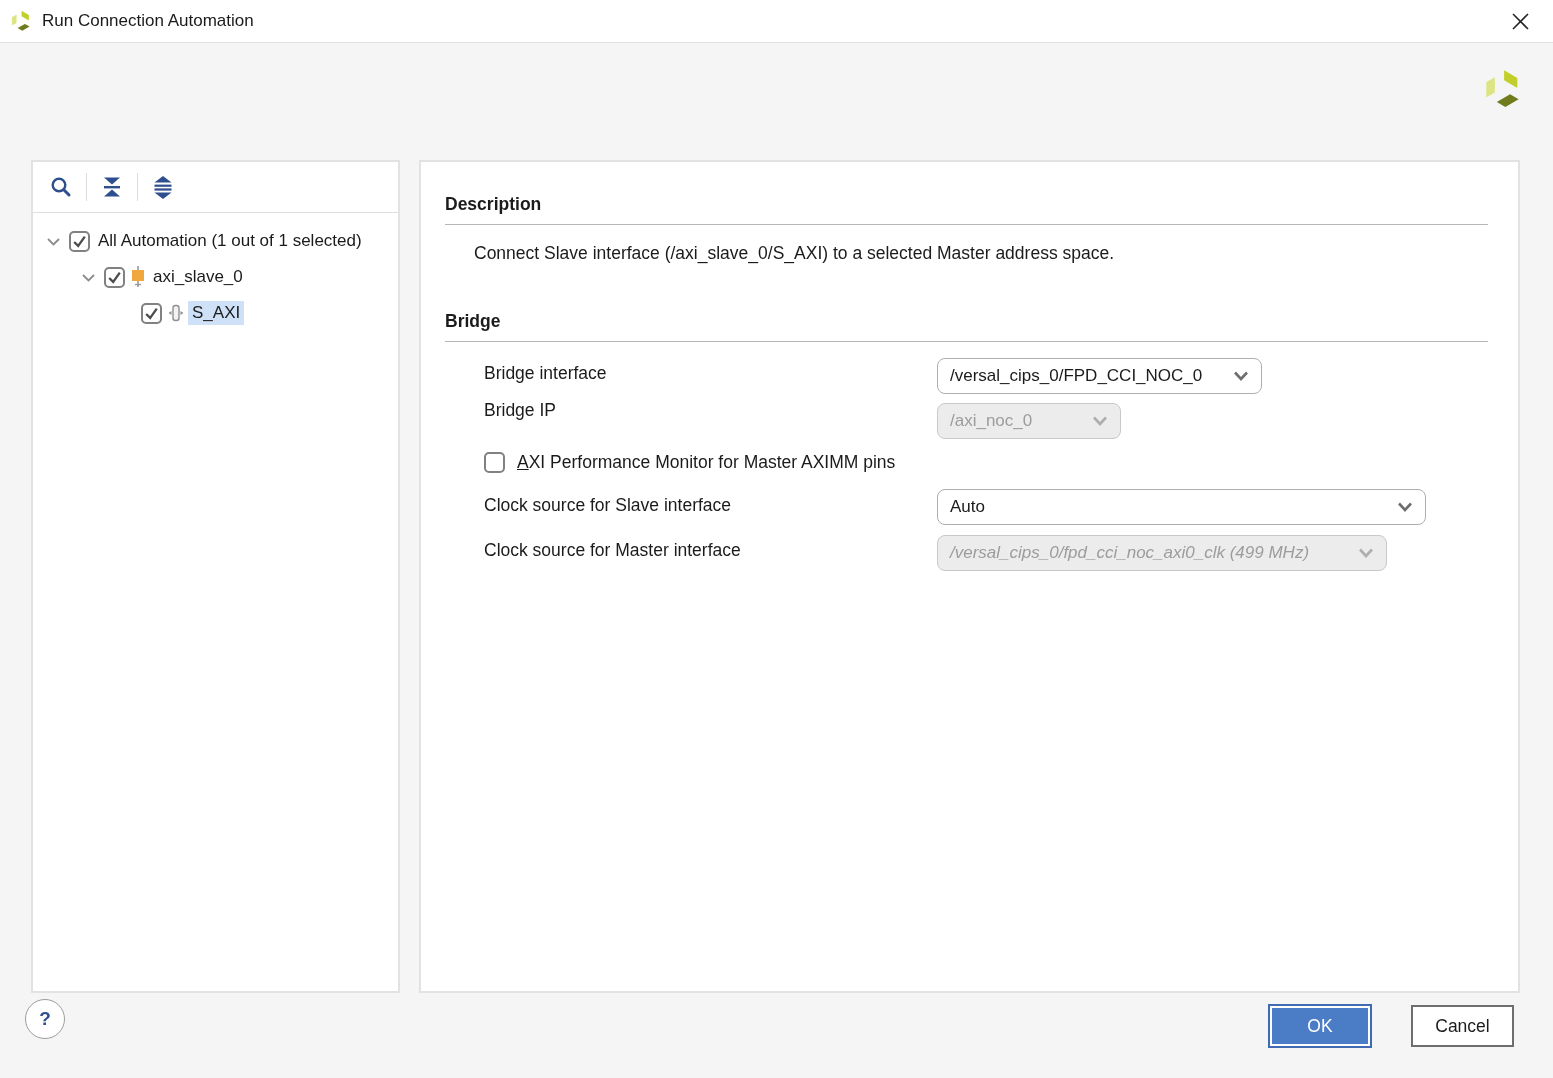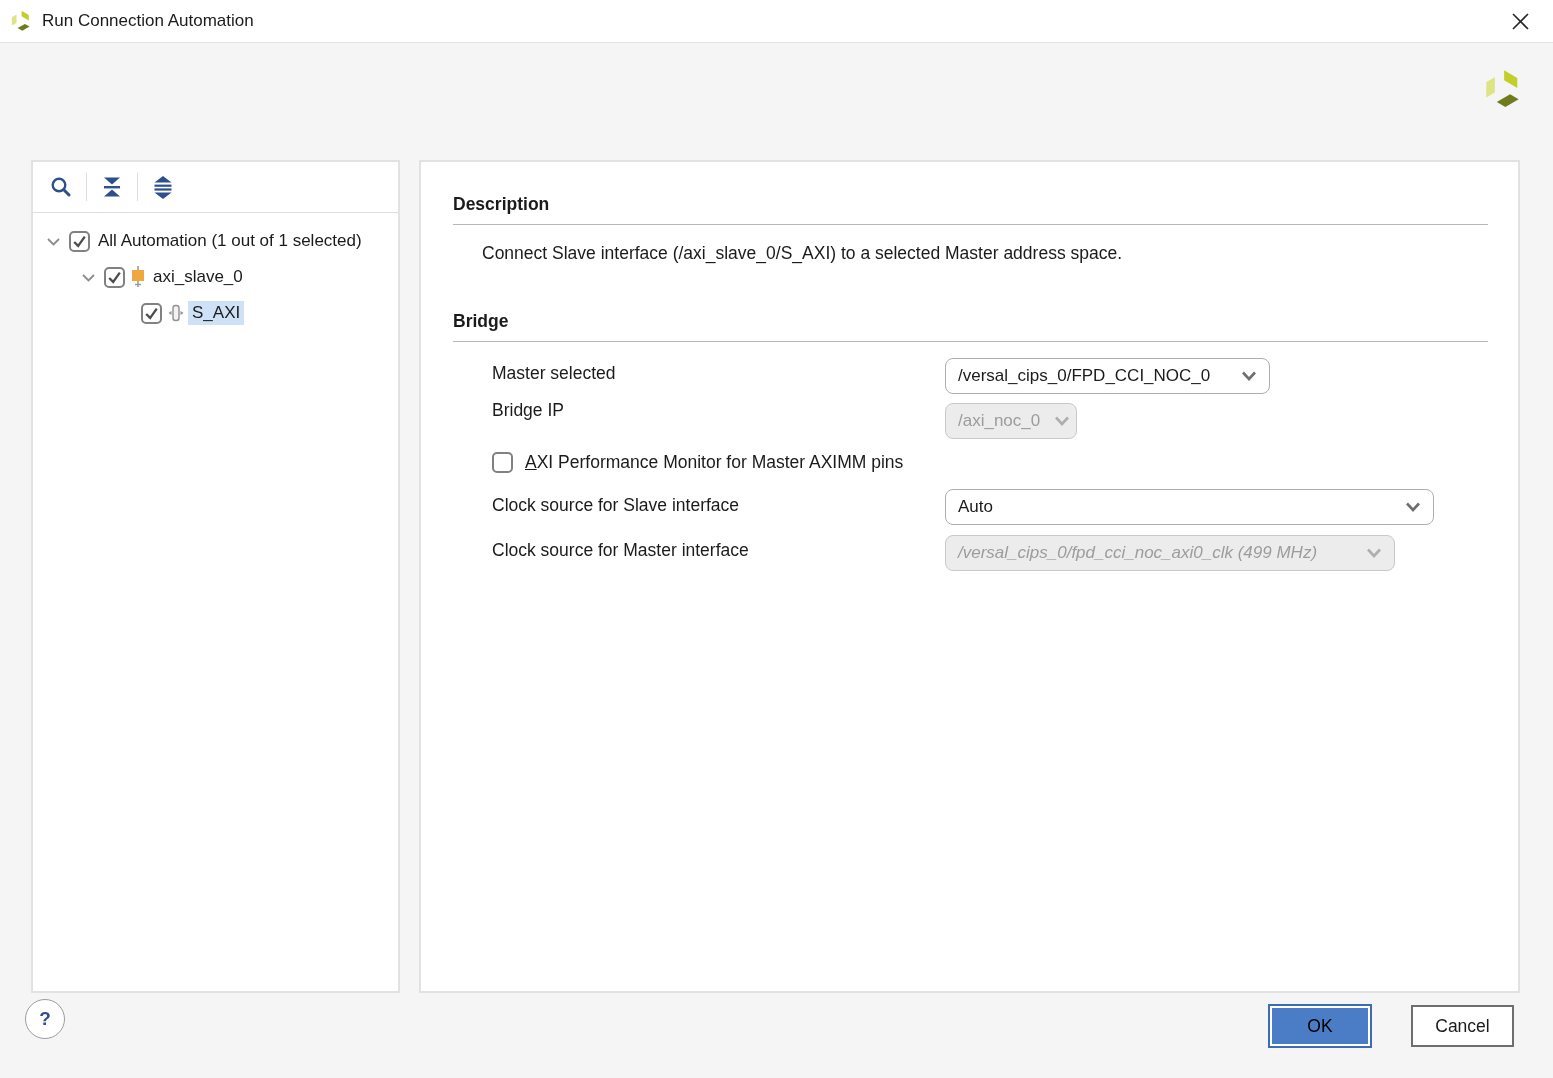--- a/index.html
+++ b/index.html
@@ -34,40 +34,40 @@
   .tree-row { display:flex; align-items:center; height:36px; font-size:17px; cursor:default; }
   .indent-0 { padding-left:13px; } .indent-1 { padding-left:48px; } .indent-2 { padding-left:108px; }
   .expander { width:16px; height:16px; margin-right:7px; display:flex; align-items:center; cursor:pointer; }
   .checkbox { width:21px; height:21px; min-width:21px; border:2px solid #818181; border-radius:5px;
               background:#fff; display:flex; align-items:center; justify-content:center; cursor:pointer; }
   .tree-icon { margin:0 3px 0 5px; display:flex; align-items:center; }
   .tree-label { padding:2px 4px; white-space:nowrap; }
   .tree-label.selected { background:#cfe1f7; }
 
   
-  .right-inner { padding:32px 30px 0 32px; height:100%; }
+  .right-inner { padding:32px 30px 0 24px; height:100%; }
   .section-head { font-weight:bold; font-size:17.5px; padding-bottom:9px; border-bottom:1px solid #b7b7b7; }
   .desc-para { margin:18px 0 0 29px; font-size:17.5px; }
   .options-head { margin-top:47px; }
   .form { position:relative; margin-top:0; height:420px; }
   .flabel { position:absolute; left:39px; font-size:17.5px; white-space:nowrap; }
   .select { position:absolute; height:36px; border:1px solid #aeaeae; background:#fff; border-radius:8px;
             display:flex; align-items:center; padding:0 12px; font-size:17px; cursor:pointer; white-space:nowrap; }
   .select .chev { margin-left:auto; padding-left:14px; display:flex; align-items:center; }
   .select.disabled { background:#ececec; border-color:#c9c9c9; color:#9c9c9c; cursor:default; }
   .perf-row { position:absolute; left:39px; top:110px; display:flex; align-items:center; }
   .perf-label { margin-left:12px; font-size:17.5px; }
   .mnemonic { text-decoration:underline; }
 
   
   .help-btn { position:absolute; left:25px; top:999px; width:40px; height:40px; border-radius:50%;
               border:1px solid #9c9c9c; background:#fff; color:#2d4f8e; font-weight:bold; font-size:19px;
               font-family:"Liberation Sans", sans-serif; cursor:pointer; }
   .ok-btn { position:absolute; left:1268px; top:1004px; width:104px; height:44px; background:#4b7cc6;
-            border:2px solid #3e6bb1; box-shadow:inset 0 0 0 2px #ffffff; color:#000000; font-size:17.5px;
+            border:2px solid #3e6bb1; box-shadow:inset 0 0 0 2px #ffffff; color:#ffffff; font-size:17.5px;
             font-family:"Liberation Sans", sans-serif; cursor:pointer; }
   .cancel-btn { position:absolute; left:1411px; top:1005px; width:103px; height:42px; background:#ffffff;
                 border:2px solid #6e6e6e; color:#1b1b1b; font-size:17.5px;
                 font-family:"Liberation Sans", sans-serif; cursor:pointer; }
 </style>
 </head>
 <body>
 
 <div class="dialog">
 
@@ -183,32 +183,32 @@
   <div class="panel right-panel">
     <div class="right-inner">
 
       <div class="section-head">Description</div>
       <div class="desc-para">Connect Slave interface (/axi_slave_0/S_AXI) to a selected Master address space.</div>
 
       <div class="section-head options-head">Bridge</div>
 
       <div class="form">
 
-        <span class="flabel" style="top:21px;">Master selected</span>
+        <span class="flabel" style="top:21px;">Bridge interface</span>
         <div class="select" style="left:492px; top:16px; width:325px;">
           <span>/versal_cips_0/FPD_CCI_NOC_0</span>
           <span class="chev">
             <svg width="16" height="12" viewBox="0 0 16 12">
                 <polyline points="2,2.5 8,9 14,2.5" fill="none" stroke="#6e6e6e" stroke-width="2.6"></polyline>
               </svg>
           </span>
         </div>
 
         <span class="flabel" style="top:58px;">Bridge IP</span>
-        <div class="select disabled" style="left:492px; top:61px; width:132px;text-align:right;">
+        <div class="select disabled" style="left:492px; top:61px; width:184px;text-align:right;">
           <span>/axi_noc_0</span>
           <span class="chev">
             <svg width="16" height="12" viewBox="0 0 16 12">
                 <polyline points="2,2.5 8,9 14,2.5" fill="none" stroke="#aeaeae" stroke-width="2.6"></polyline>
               </svg>
           </span>
         </div>
 
         <div class="perf-row">
           <span class="checkbox" style="background:#fff;"></span>

